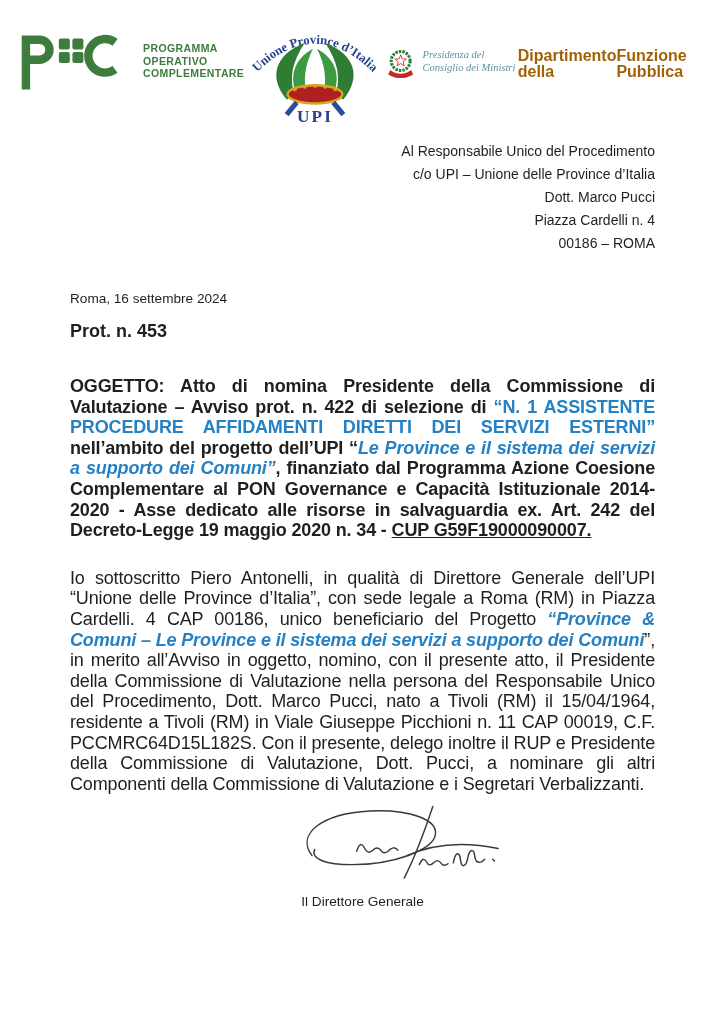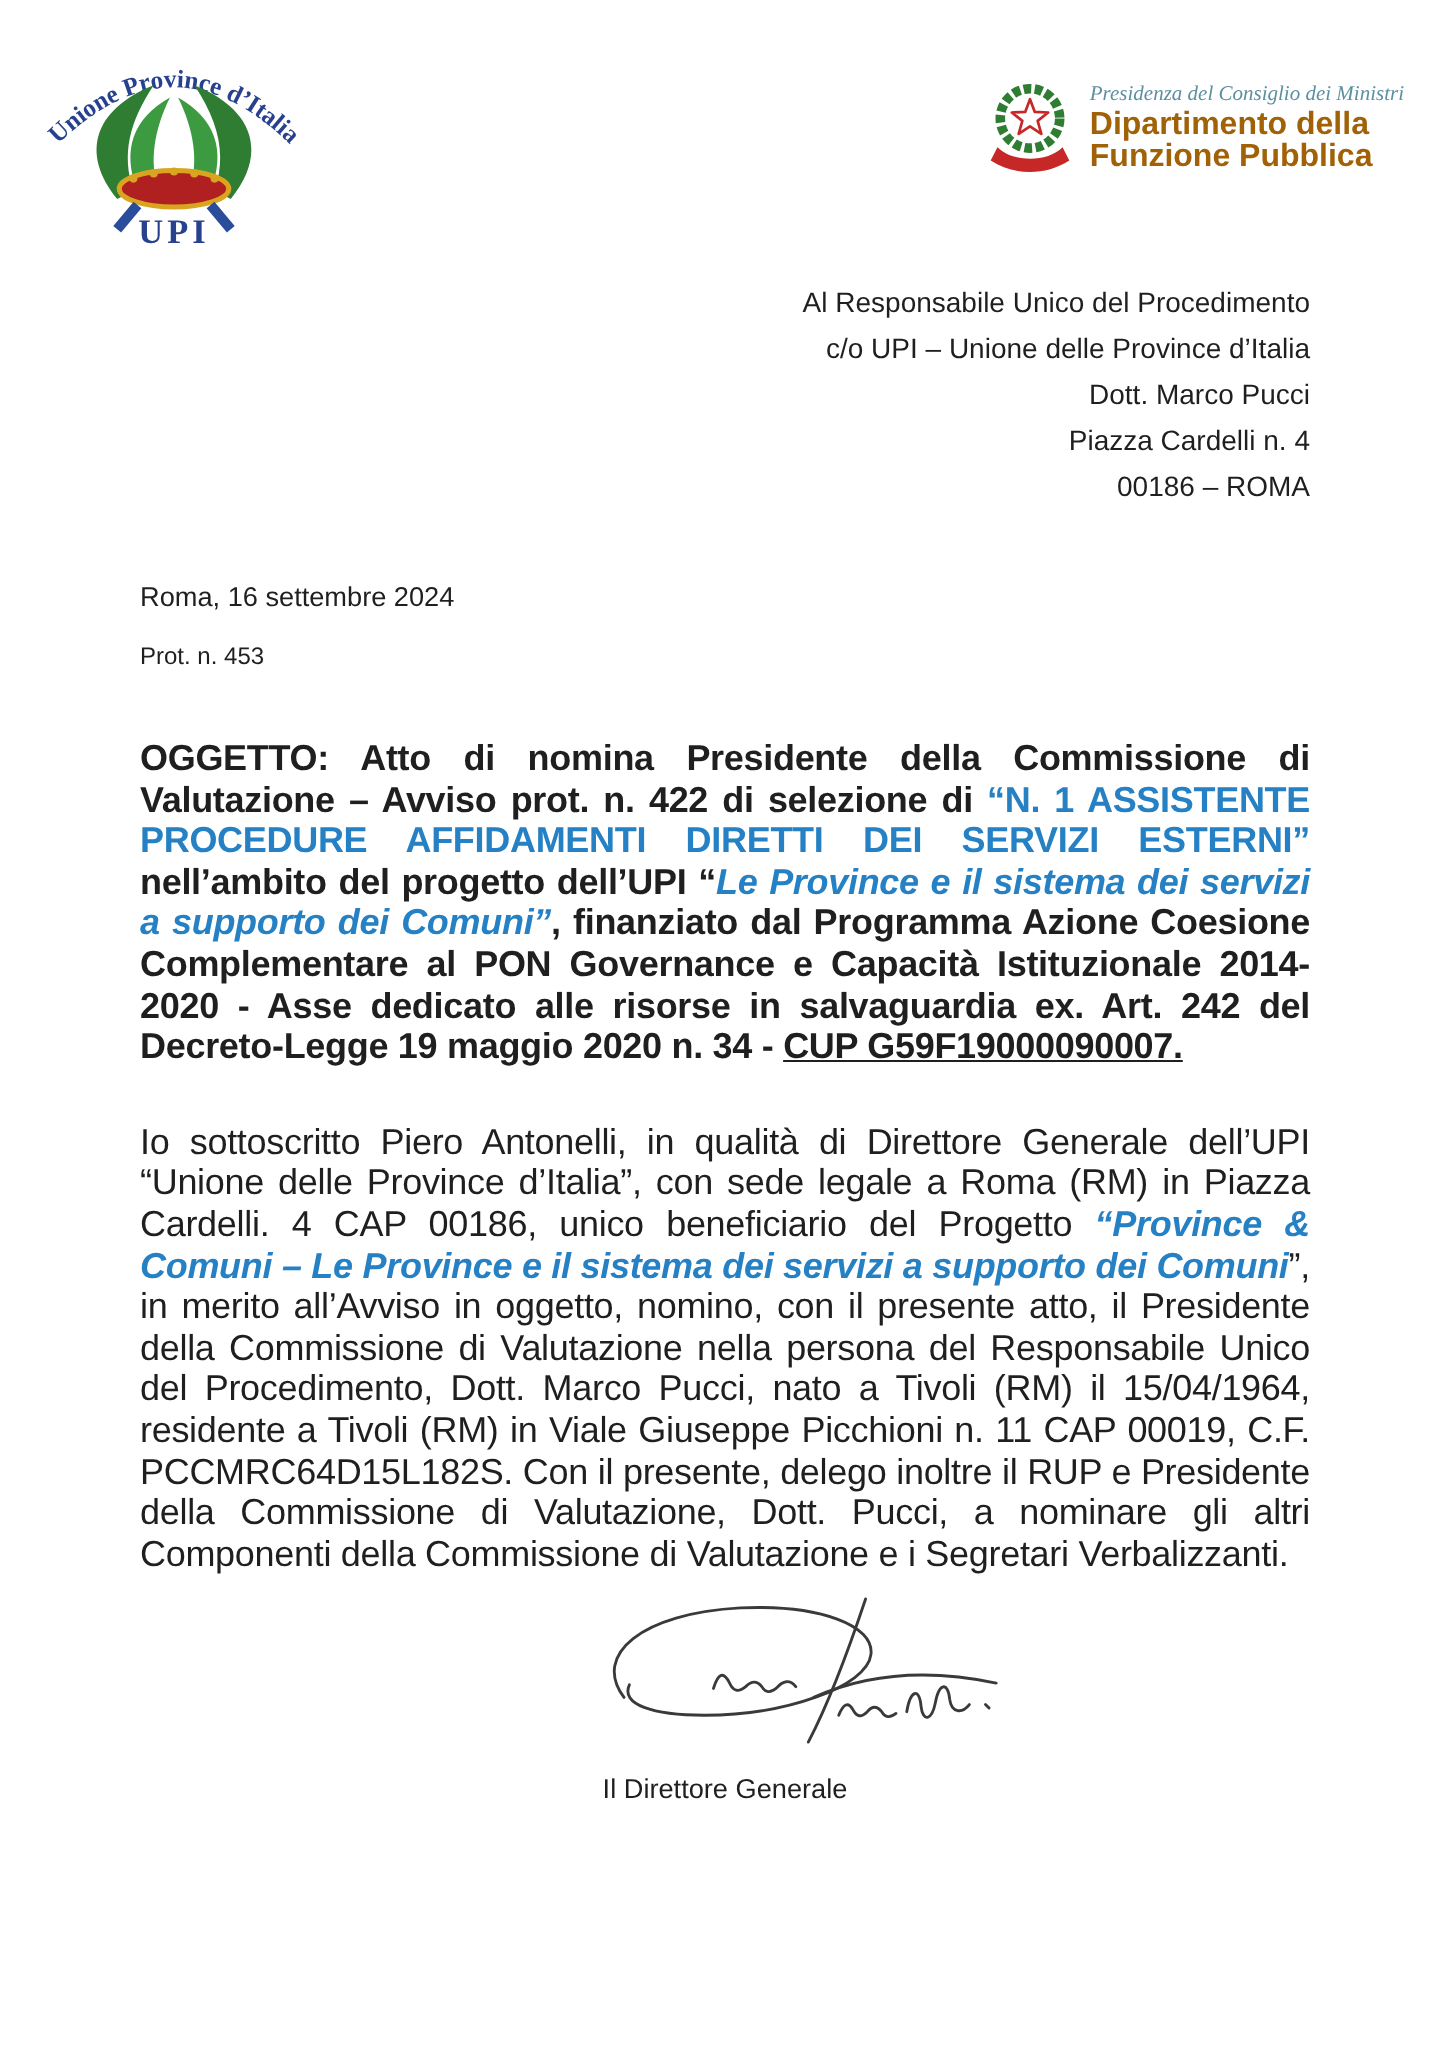--- a/index.html
+++ b/index.html
@@ -18,36 +18,36 @@
     padding:14px 22px 0 16px;height:118px;box-sizing:border-box;
   }
   .poc{display:flex;align-items:center;gap:9px;margin-top:16px;}
   .poc-text{display:flex;flex-direction:column;}
   .poc-text span{
     font-size:10.5px;font-weight:700;letter-spacing:.4px;
     color:#3e7c3e;line-height:12.5px;
   }
   .upi-wrap{margin-top:-2px;}
   .dfp{display:flex;align-items:center;gap:7px;margin-top:24px;}
-  .dfp-text{display:flex;flex-direction:column;}
+  .dfp-text{display:flex;flex-direction:row;}
   .dfp-script{
     font-family:"Liberation Serif", serif;font-style:italic;
     font-size:10.5px;color:#5d8fa0;line-height:13px;margin-bottom:1px;
   }
   .dfp-line{
     font-size:16px;font-weight:700;color:#a16207;line-height:16.5px;
   }
   
   .content{padding:0 69px 0 70px;}
   .recipient{
     margin-top:22px;text-align:right;
     font-size:14px;line-height:23px;
   }
   .date-line{margin-top:36px;font-size:13.6px;}
-  .prot-line{margin-top:15px;font-size:12px;font-weight:400;}
+  .prot-line{margin-top:15px;font-size:18px;font-weight:700;}
   p.letter-par{
     margin:0;text-align:justify;
     font-size:18px;line-height:20.6px;
     letter-spacing:-0.15px;
   }
   p.subject{margin-top:34px;font-weight:700;}
   p.body-par{margin-top:27px;}
   .bold{font-weight:700;}
   .italic{font-style:italic;}
   .underline{text-decoration:underline;}
@@ -59,20 +59,39 @@
     font-size:13.6px;line-height:21px;
   }
 </style>
 </head>
 <body>
 
 <div class="page">
 
   <header class="letterhead">
 
+    <div class="poc">
+      <svg viewBox="0 0 182 96" width="118" height="62" aria-hidden="true">
+        <g fill="none" stroke="#3e7c3e" stroke-width="13">
+          <path d="M15 92 V15 H36 a15 15 0 0 1 0 31 H15"></path>
+          <path d="M153 19 A26 26 0 1 0 153 61"></path>
+        </g>
+        <g fill="#3e7c3e">
+          <rect x="66" y="13" width="17" height="17" rx="3"></rect>
+          <rect x="87" y="13" width="17" height="17" rx="3"></rect>
+          <rect x="66" y="34" width="17" height="17" rx="3"></rect>
+          <rect x="87" y="34" width="17" height="17" rx="3"></rect>
+        </g>
+      </svg>
+      <div class="poc-text">
+        <span>PROGRAMMA</span>
+        <span>OPERATIVO</span>
+        <span>COMPLEMENTARE</span>
+      </div>
+    </div>
 
     <div class="upi-wrap">
       <svg viewBox="0 0 140 110" width="142" height="112" aria-hidden="true">
         <defs>
             <path id="upiarc" d="M14 58 Q70 4 126 58"></path>
           </defs>
         <text font-size="12.5" font-family="Liberation Serif, serif" font-weight="bold" fill="#27418f">
           <textPath href="#upiarc" startOffset="50%" text-anchor="middle">Unione Province d’Italia</textPath>
         </text>
 

